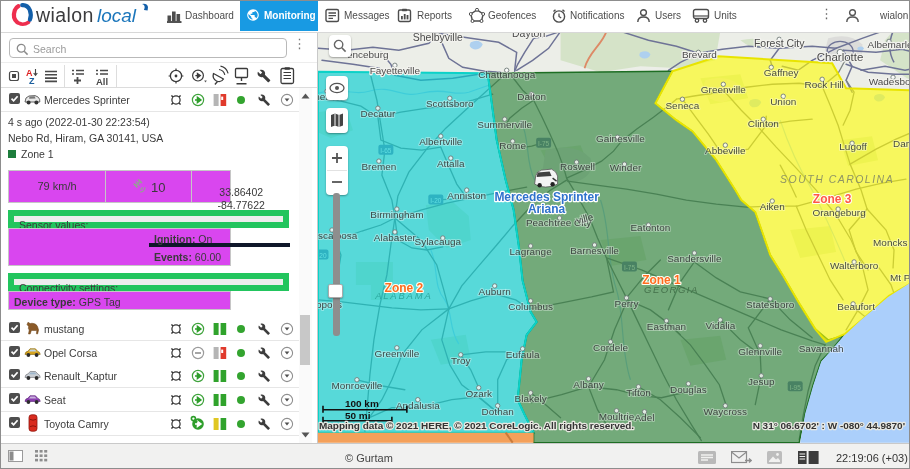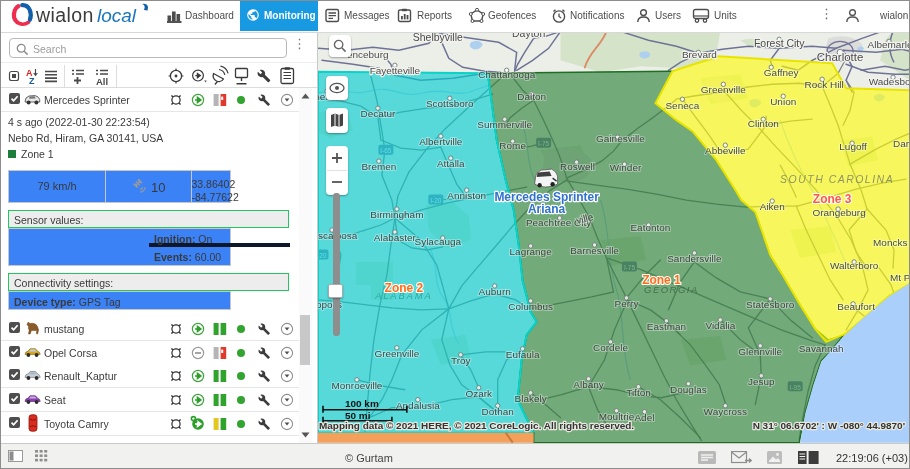--- a/index.html
+++ b/index.html
@@ -16,22 +16,22 @@
 #panel{position:absolute;left:0;top:31px;width:317px;height:412px;background:#fff;z-index:5}
 #sbox{position:absolute;left:9px;top:7px;width:278px;height:20px;border:1px solid #b9b9b9;border-radius:4px;background:#fff}
 #sbox .ph{position:absolute;left:23px;top:4px;font-size:10.5px;color:#9b9b9b}
 #tbar{position:absolute;left:0;top:31px;width:317px;height:26px;background:#fff;border-top:1px solid #ededed;border-bottom:1px solid #dcdcdc}
 .urow{position:absolute;left:0;width:300px;height:24px;background:#fff;border-bottom:1px solid #e6e6e6}
 .urow .nm{position:absolute;left:44px;top:6px;font-size:10.5px;color:#3c3c3c}
 .cb{position:absolute;left:9px;top:6px;width:11px;height:11px;background:#4e4e4e;border-radius:2px}
 .cb svg{position:absolute;left:1px;top:1px}
 #info{position:absolute;left:0;top:81px;width:300px;height:206px;background:#fff;font-size:10.5px;color:#3a3a3a}
 .itx{position:absolute;left:8px;white-space:nowrap}
-.gtbl{position:absolute;left:8px;width:223px;border:1px solid #c6c6c6;background:#3b82f6}
-.shead{position:absolute;left:8px;width:281px;height:15px;background:#ededed;border:1px solid #22c55e;font-size:10.5px;color:#3a3a3a}
+.gtbl{position:absolute;left:8px;width:223px;border:1px solid #c6c6c6;background:#d946ef}
+.shead{position:absolute;left:8px;width:281px;height:15px;background:#ededed;border:6px solid #22c55e;font-size:10.5px;color:#3a3a3a}
 .shead span{position:absolute;left:5px;top:1px}
 
 #sbar{position:absolute;left:299px;top:57px;width:13px;height:355px;background:#fafafa}
 #sthumb{position:absolute;left:1px;top:227px;width:10px;height:50px;background:#c8c8c8}
 
 #foot{position:absolute;left:0;top:443px;width:910px;height:26px;background:#f1f1f0;border-top:1px solid #c9c9c9;z-index:10}
 #foot .t{position:absolute;font-size:11px;color:#444}
 
 #map{position:absolute;left:317px;top:31px;z-index:1;border-left:1px solid #c9c9c9}
 .mbtn{position:absolute;width:22px;background:#fff;border-radius:4px;box-shadow:0 1px 2px rgba(0,0,0,.35);z-index:6}
@@ -395,21 +395,21 @@
         </svg>
       </div>
 <div id="info">
         <span class="itx" style="top:4px">4 s ago (2022-01-30 22:23:54)</span>
         <span class="itx" style="top:20px">Nebo Rd, Hiram, GA 30141, USA</span>
         <div class="abs" style="left:8px;top:38px;width:8px;height:8px;background:#1d7d3c"></div>
         <span class="itx" style="left:21px;top:36px">Zone 1</span>
         <div class="gtbl" style="top:58px;height:33px">
           <div class="abs" style="left:0;top:0;width:97px;height:31px;border-right:1px solid #c6c6c6;text-align:center;line-height:31px;font-size:11px">79 km/h</div>
           <div class="abs" style="left:97px;top:0;width:85.5px;height:31px;border-right:1px solid #c6c6c6"></div>
-          <div class="abs" style="left:182.5px;top:4px;width:99.5px;height:31px;text-align:left;font-size:10.5px;padding-top:2.5px;line-height:13px">33.86402<br>-84.77622</div>
+          <div class="abs" style="left:182.5px;top:12px;width:99.5px;height:31px;text-align:center;font-size:10.5px;padding-top:2.5px;line-height:13px">33.86402<br>-84.77622</div>
           <svg class="abs" style="left:122px;top:7px" width="16" height="16" viewBox="0 0 24 24">
             <path fill="#9a9a9a" d="M11.62,1L17.28,6.67L15.16,8.79L13.04,6.67L11.62,8.09L13.95,10.41L12.53,11.83L10.21,9.5L8.79,10.92L10.92,13.04L8.79,15.16L3.13,9.5L5.25,7.38L7.38,9.5L8.79,8.09L6.46,5.75L7.88,4.33L10.21,6.67L11.62,5.25L9.5,3.13L11.62,1M18,14A4,4 0 0,1 14,18V16A2,2 0 0,0 16,14H18M22,14A8,8 0 0,1 14,22V20A6,6 0 0,0 20,14H22Z"></path>
           </svg>
           <span class="abs" style="left:142px;top:9px;font-size:13px">10</span>
         </div>
         <div class="shead" style="top:98px;height:18px">
           <span style="top:3px">Sensor values:</span>
         </div>
         <div class="gtbl" style="top:116px;height:38px">
           <div class="abs" style="left:140px;top:0;width:141px;height:18px;border-bottom:4px solid #0f172a;padding:3.5px 0 0 5px"><b>Ignition:</b> On</div>

